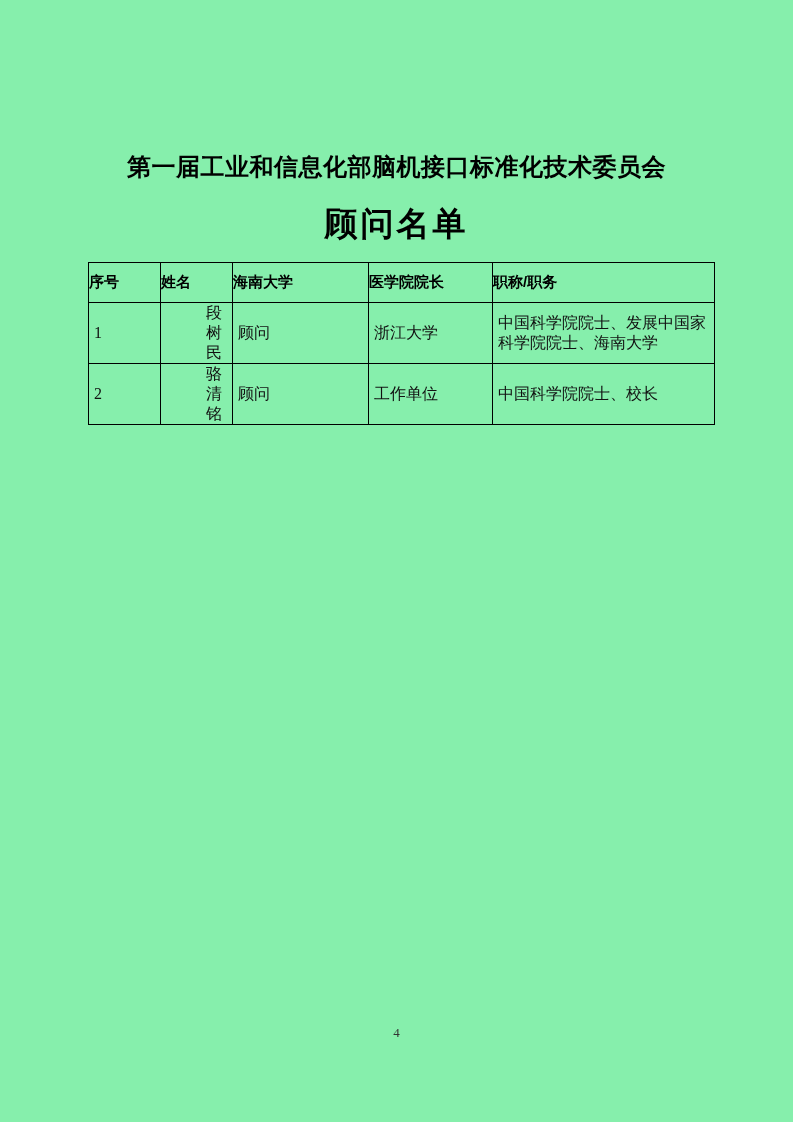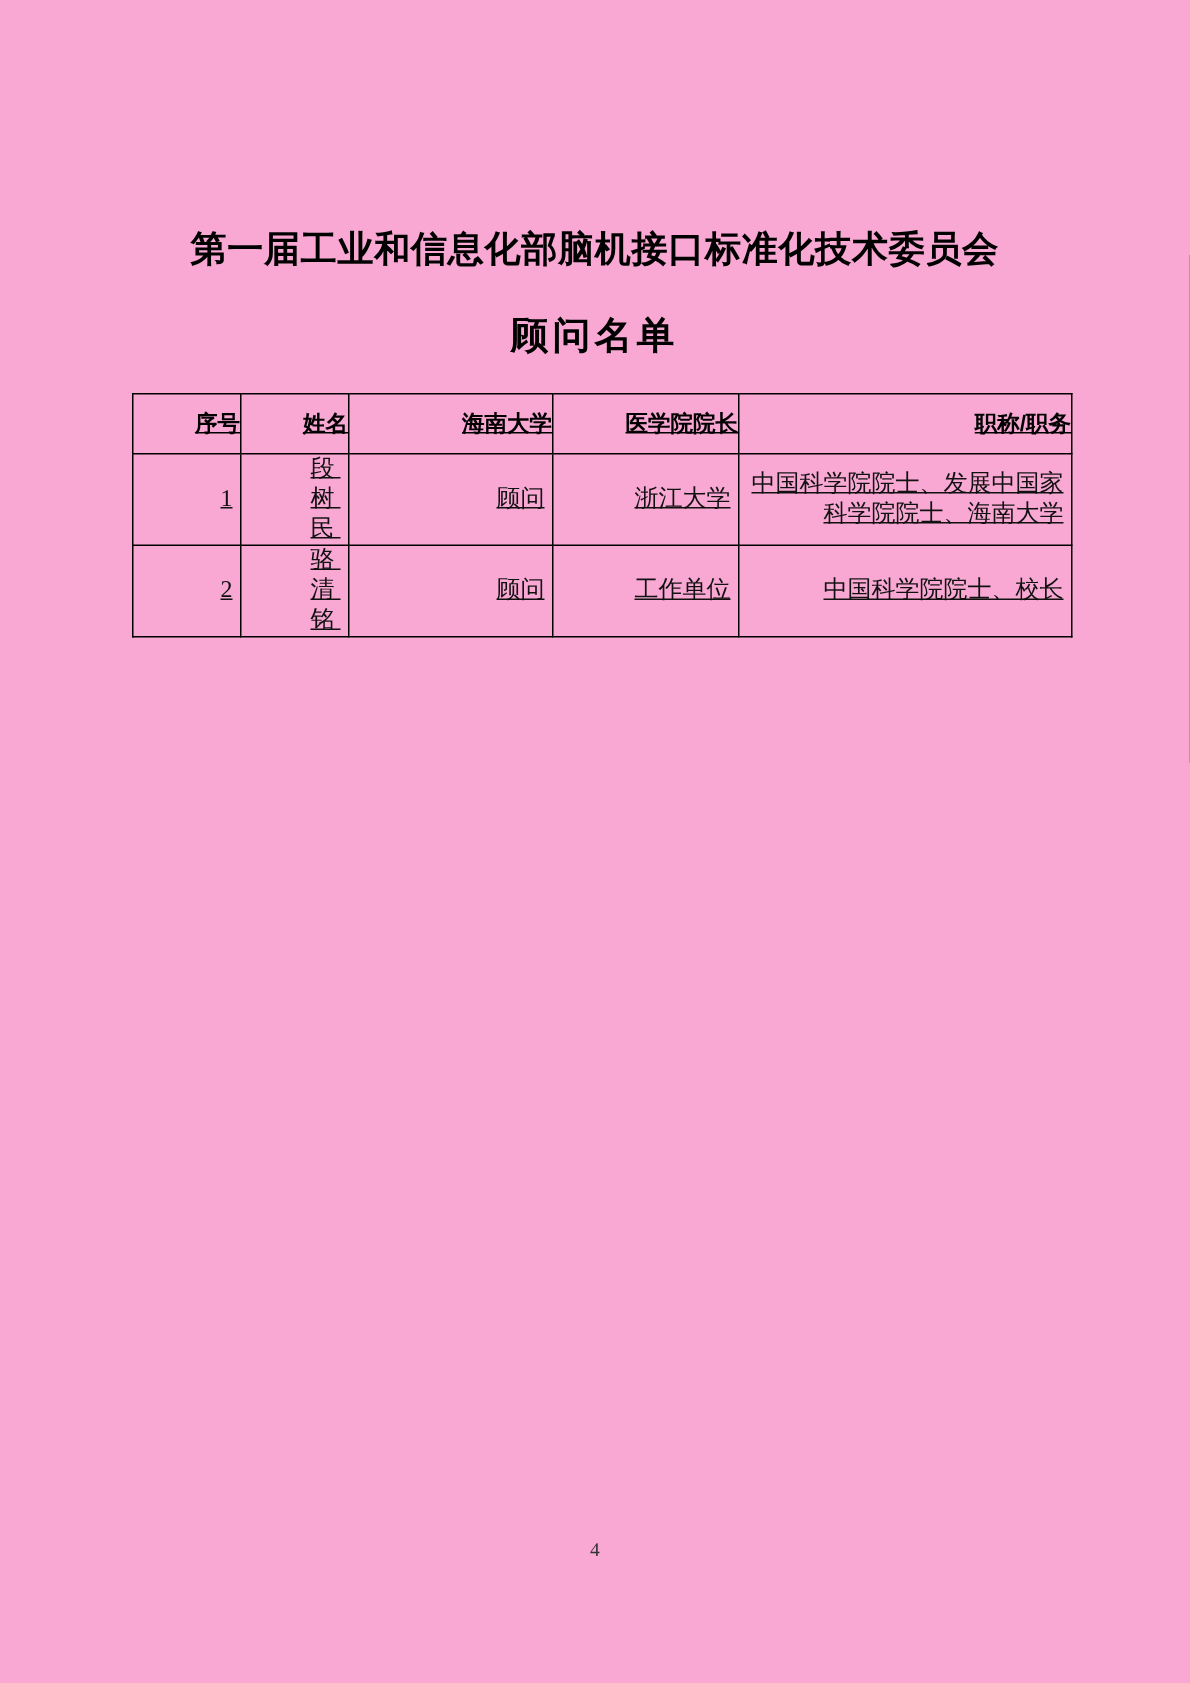--- a/index.html
+++ b/index.html
@@ -2,21 +2,21 @@
 <html><head>
 <meta charset="utf-8">
 <style>
   * { margin: 0; padding: 0; box-sizing: border-box; }
   html, body { background: #888; }
   .page {
     position: relative;
     width: 793px;
     height: 1122px;
     margin: 0 auto;
-    background: #f9a8d4;
+    background: #86efac;
     overflow: hidden;
     font-family: "Liberation Serif", "DejaVu Serif", serif;
     color: #000;
   }
   .doc-title {
     position: absolute;
     top: 151px;
     left: 0;
     right: 0;
     text-align: center;
@@ -28,40 +28,39 @@
     color: #000;
   }
   .doc-subtitle {
     position: absolute;
     top: 208px;
     left: 0;
     right: 0;
     text-align: center;
     font-family: "Liberation Sans", "DejaVu Sans", sans-serif;
     font-weight: 700;
-    font-size: 25px;
+    font-size: 33px;
     line-height: 32px;
     letter-spacing: 3px;
     color: #000;
   }
   table.roster {
     position: absolute;
     left: 88px;
     top: 262px;
     width: 626px;
     border-collapse: collapse;
     table-layout: fixed;
   }
   table.roster th,
   table.roster td {
     border: 1px solid #000;
-    text-align: right;
+    text-align: left;
     vertical-align: middle;
     overflow: hidden;
-    text-decoration: underline;
   }
   table.roster thead tr { height: 40px; }
   table.roster tbody tr.row-1 { height: 46px; }
   table.roster tbody tr.row-2 { height: 43px; }
   table.roster th {
     font-family: "Liberation Sans", "DejaVu Sans", sans-serif;
     font-weight: 700;
     font-size: 15px;
     color: #000;
   }

